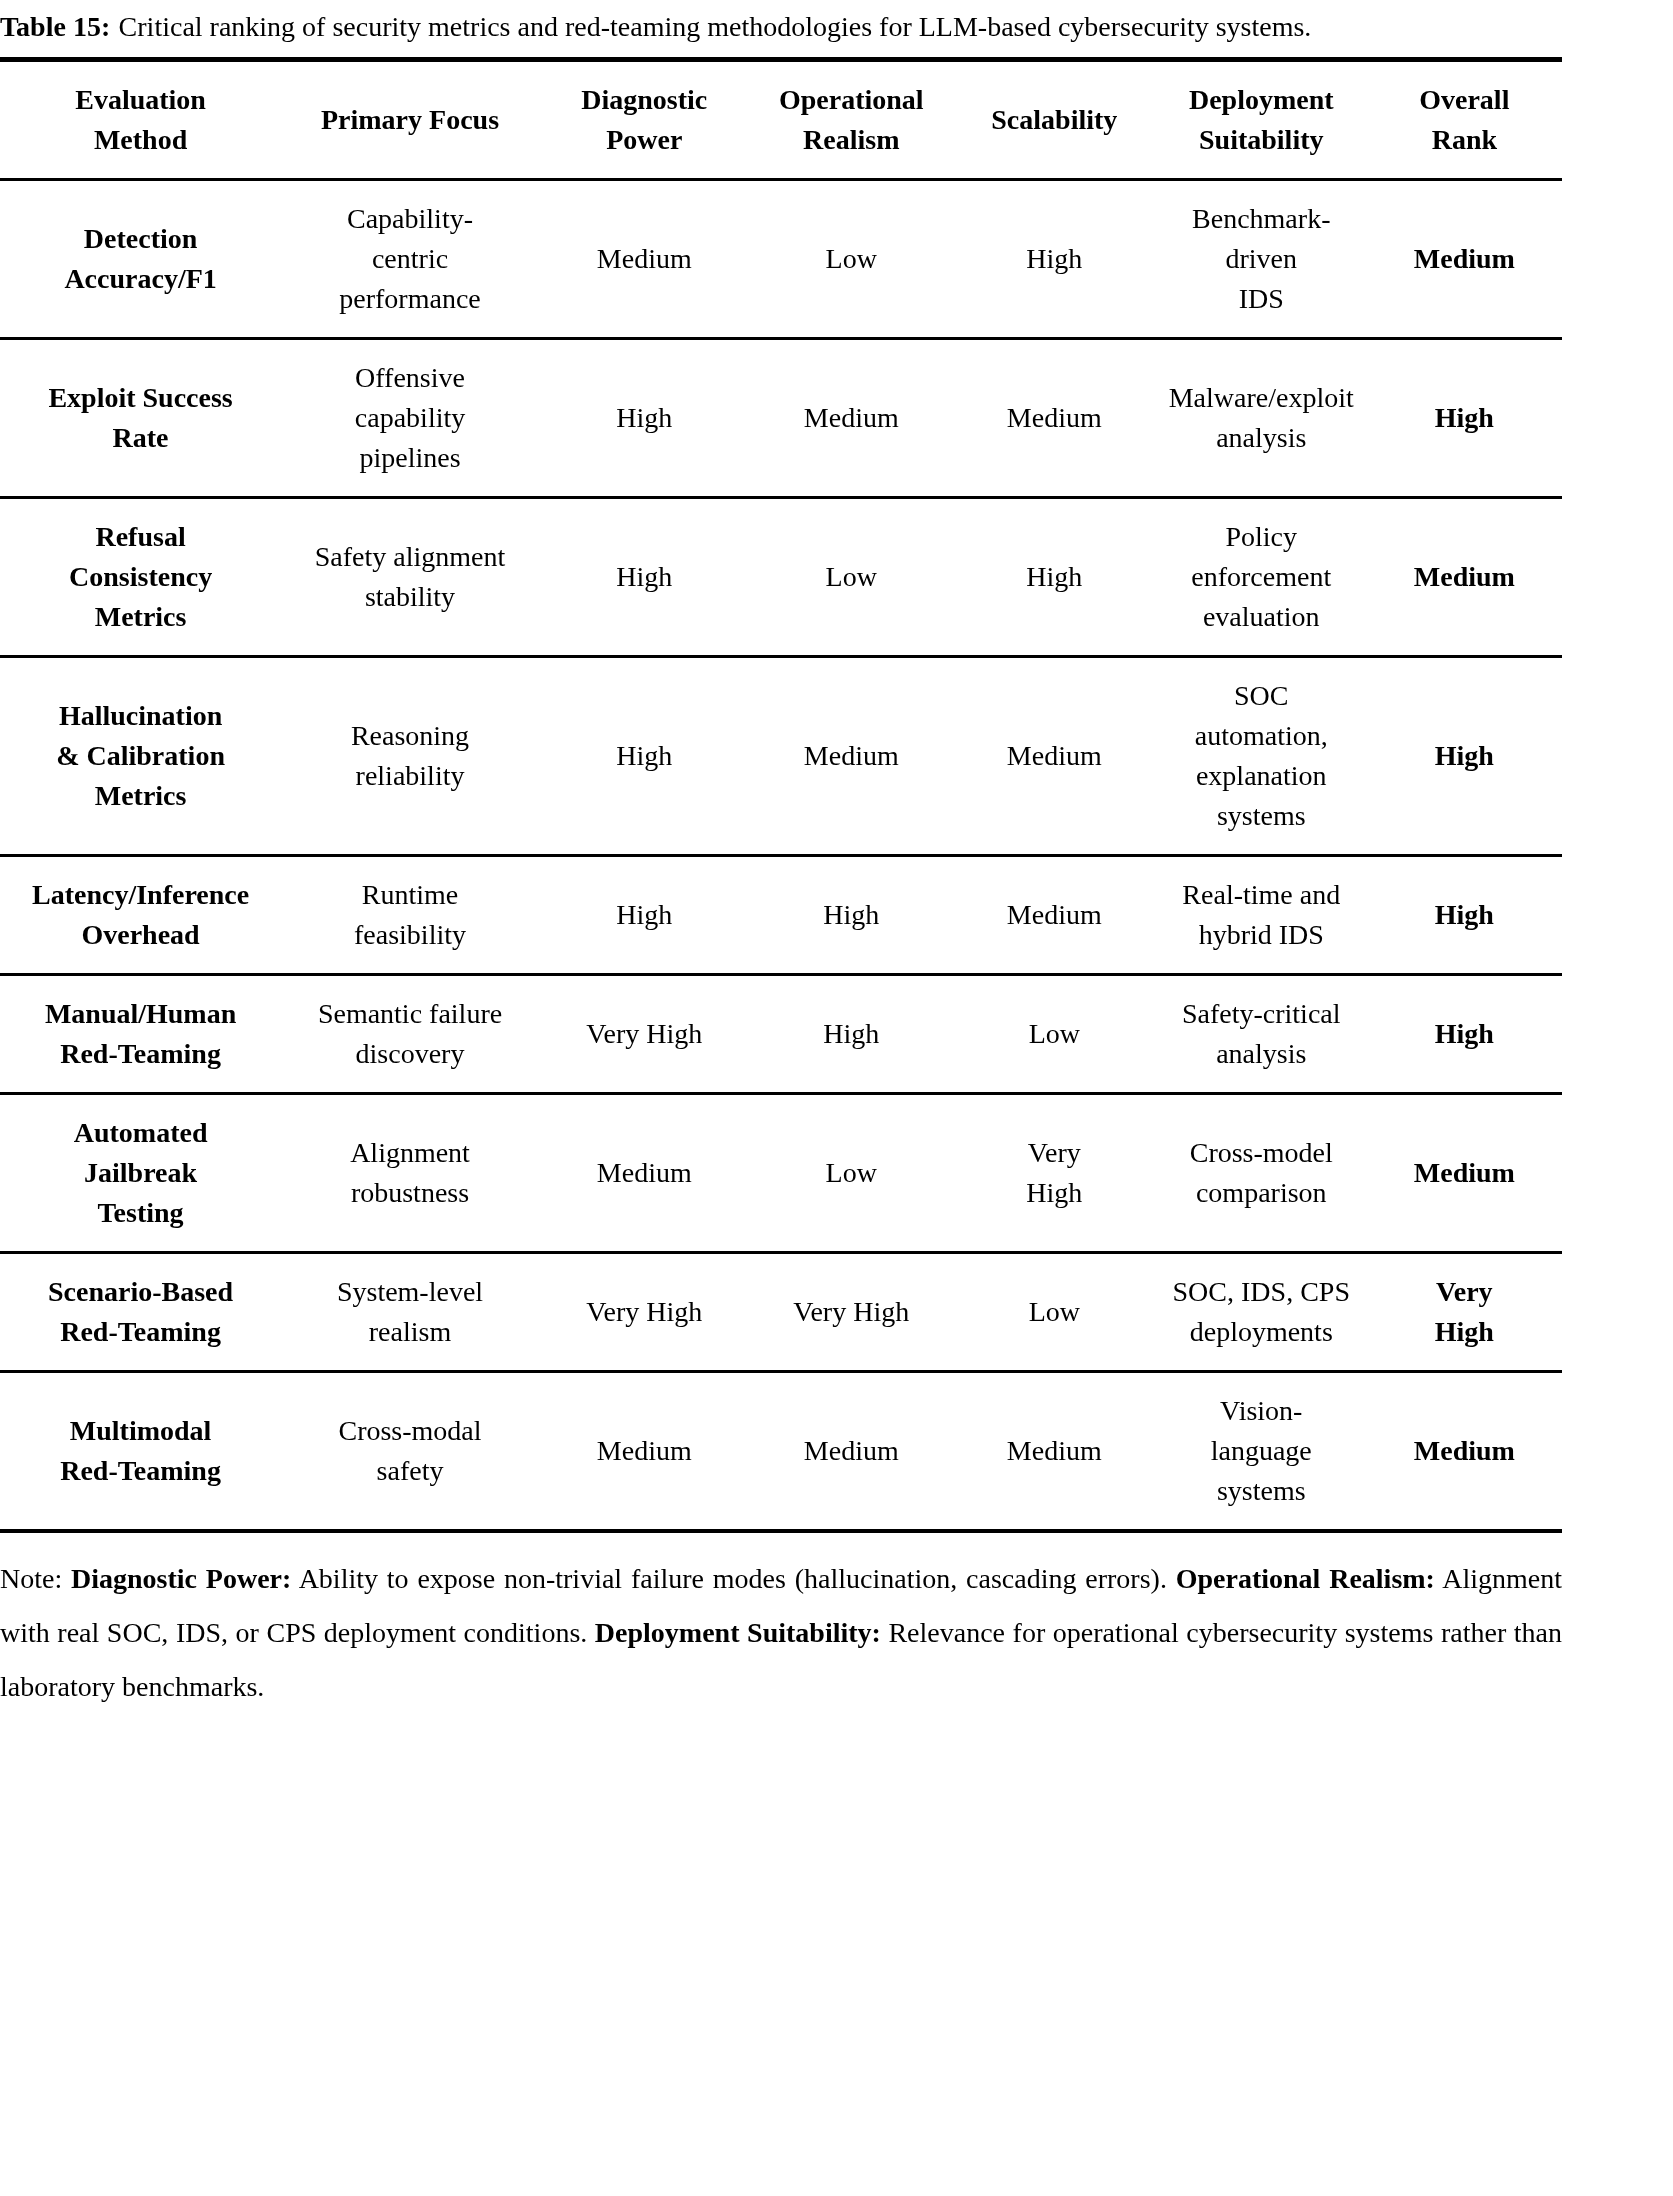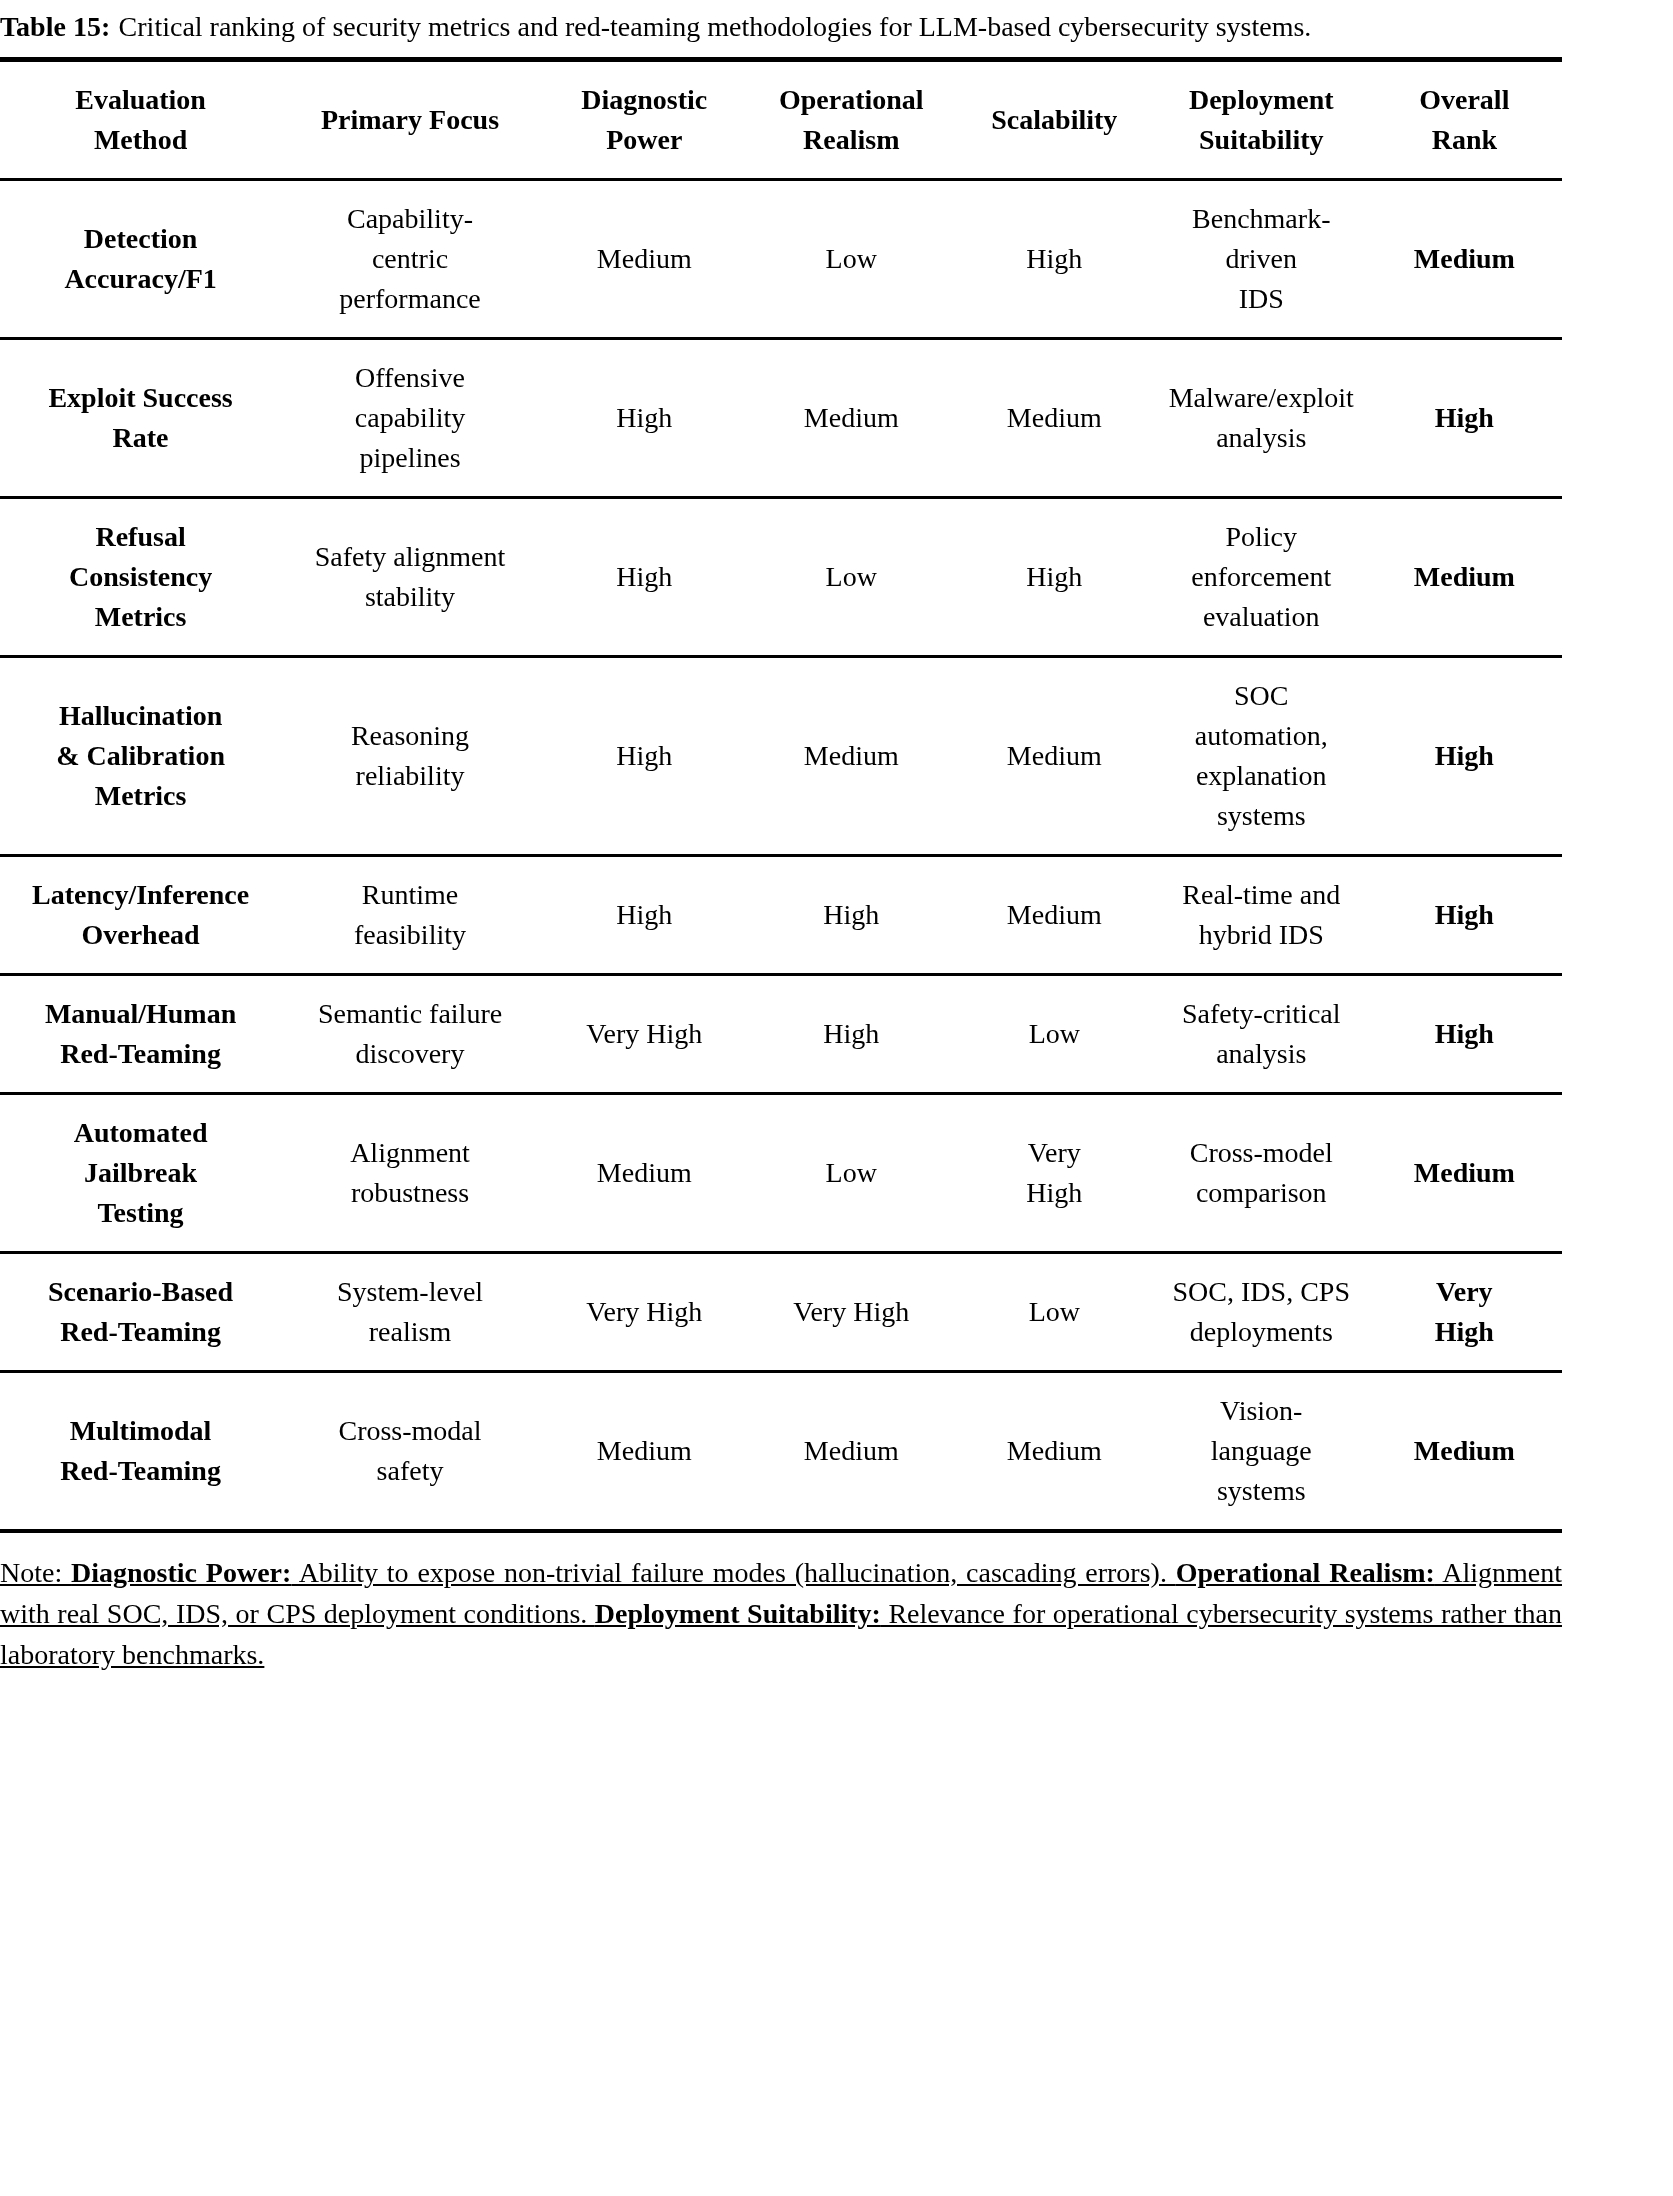--- a/index.html
+++ b/index.html
@@ -54,24 +54,23 @@
     border-bottom: none;
   }
   th {
     font-weight: bold;
   }
   td:first-child, td:last-child {
     font-weight: bold;
   }
   .note {
     font-size: 28px;
-    line-height: 41px;
+    line-height: 54px;
     margin-top: 19px;
     text-align: justify;
-    text-decoration: underline;
   }
   .note .b {
     font-weight: bold;
   }
 </style>
 </head>
 <body>
 
 <div class="page">
 

